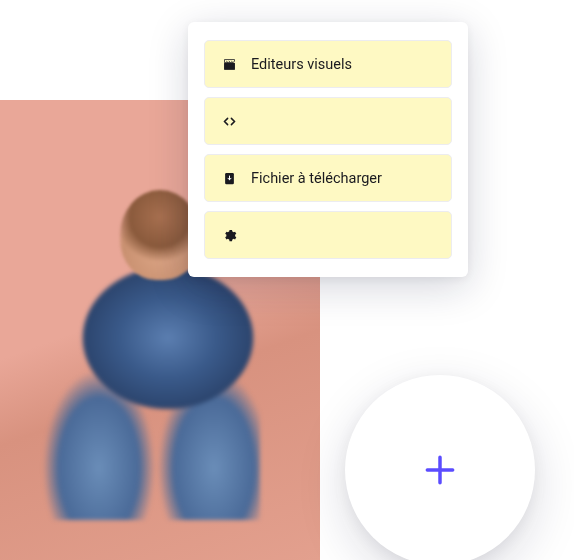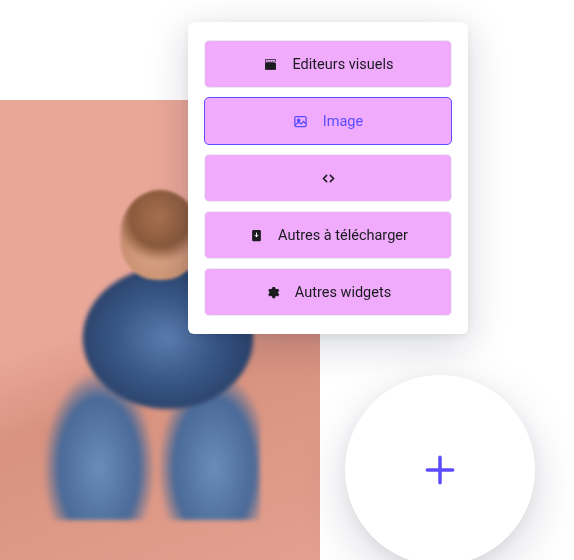--- a/index.html
+++ b/index.html
@@ -64,25 +64,24 @@
   gap: 9px;
 }
 .option {
   display: flex;
   align-items: center;
   gap: 14px;
   height: 48px;
   padding: 0 16px;
   border: 1px solid #ececf0;
   border-radius: 5px;
-  background: #f0abfc;
+  background: #fef9c3;
   cursor: pointer;
   font-size: 14.5px;
   color: #1a1a1f;
-  justify-content: center;
 }
 .option.selected {
   border: 1.5px solid #5b4cff;
   color: #5b4cff;
 }
 .option .ico {
   width: 16px;
   height: 16px;
   display: inline-flex;
   align-items: center;
@@ -120,57 +119,46 @@
   <div class="option">
     <span class="ico">
       <svg width="15" height="15" viewBox="0 0 24 24" fill="currentColor">
           <path d="M4 4h16v3l-3 2H4V4zm0 6h16v10H4V10zm3-4l2 3M11 6l2 3M15 6l2 3" stroke="currentColor" stroke-width="1.2" fill="none"></path>
           <rect x="3.5" y="9.5" width="17" height="10.5" rx="1" fill="currentColor"></rect>
         </svg>
     </span>
     <span class="lbl">Editeurs visuels</span>
   </div>
 
-  <div class="option selected">
-    <span class="ico">
-      <svg width="15" height="15" viewBox="0 0 24 24" fill="none" stroke="currentColor" stroke-width="2">
-          <rect x="3" y="4" width="18" height="16" rx="2"></rect>
-          <circle cx="9" cy="10" r="2" fill="currentColor"></circle>
-          <path d="M3 18l6-5 4 3 4-4 4 4"></path>
-        </svg>
-    </span>
-    <span class="lbl">Image</span>
-  </div>
 
 
   <div class="option">
     <span class="ico">
       <svg width="15" height="15" viewBox="0 0 24 24" fill="none" stroke="currentColor" stroke-width="2.4" stroke-linecap="round">
           <path d="M9 7l-5 5 5 5M15 7l5 5-5 5"></path>
         </svg>
     </span>
   </div>
 
   <div class="option">
     <span class="ico">
       <svg width="15" height="15" viewBox="0 0 24 24" fill="currentColor">
           <rect x="5" y="3" width="14" height="18" rx="2"></rect>
           <path d="M12 8v6m0 0l-2.5-2.5M12 14l2.5-2.5" stroke="#fff" stroke-width="1.6" fill="none" stroke-linecap="round"></path>
         </svg>
     </span>
-    <span class="lbl">Autres à télécharger</span>
+    <span class="lbl">Fichier à télécharger</span>
   </div>
 
   <div class="option">
     <span class="ico">
       <svg width="15" height="15" viewBox="0 0 24 24" fill="currentColor">
           <path d="M12 8a4 4 0 100 8 4 4 0 000-8zm9 4a7.9 7.9 0 00-.1-1.2l2-1.6-2-3.4-2.4.9a7.7 7.7 0 00-2-1.2L16 3h-4l-.5 2.5a7.7 7.7 0 00-2 1.2l-2.4-.9-2 3.4 2 1.6A7.9 7.9 0 007 12c0 .4 0 .8.1 1.2l-2 1.6 2 3.4 2.4-.9c.6.5 1.3.9 2 1.2L12 21h4l.5-2.5c.7-.3 1.4-.7 2-1.2l2.4.9 2-3.4-2-1.6c.1-.4.1-.8.1-1.2z"></path>
         </svg>
     </span>
-    <span class="lbl">Autres widgets</span>
   </div>
 
 </div>
 
 <div class="add-btn">
   <span>
     <svg width="38" height="38" viewBox="0 0 24 24" fill="none" stroke="#5b4cff" stroke-width="2.2" stroke-linecap="round">
         <path d="M12 4v16M4 12h16"></path>
       </svg>
   </span>

